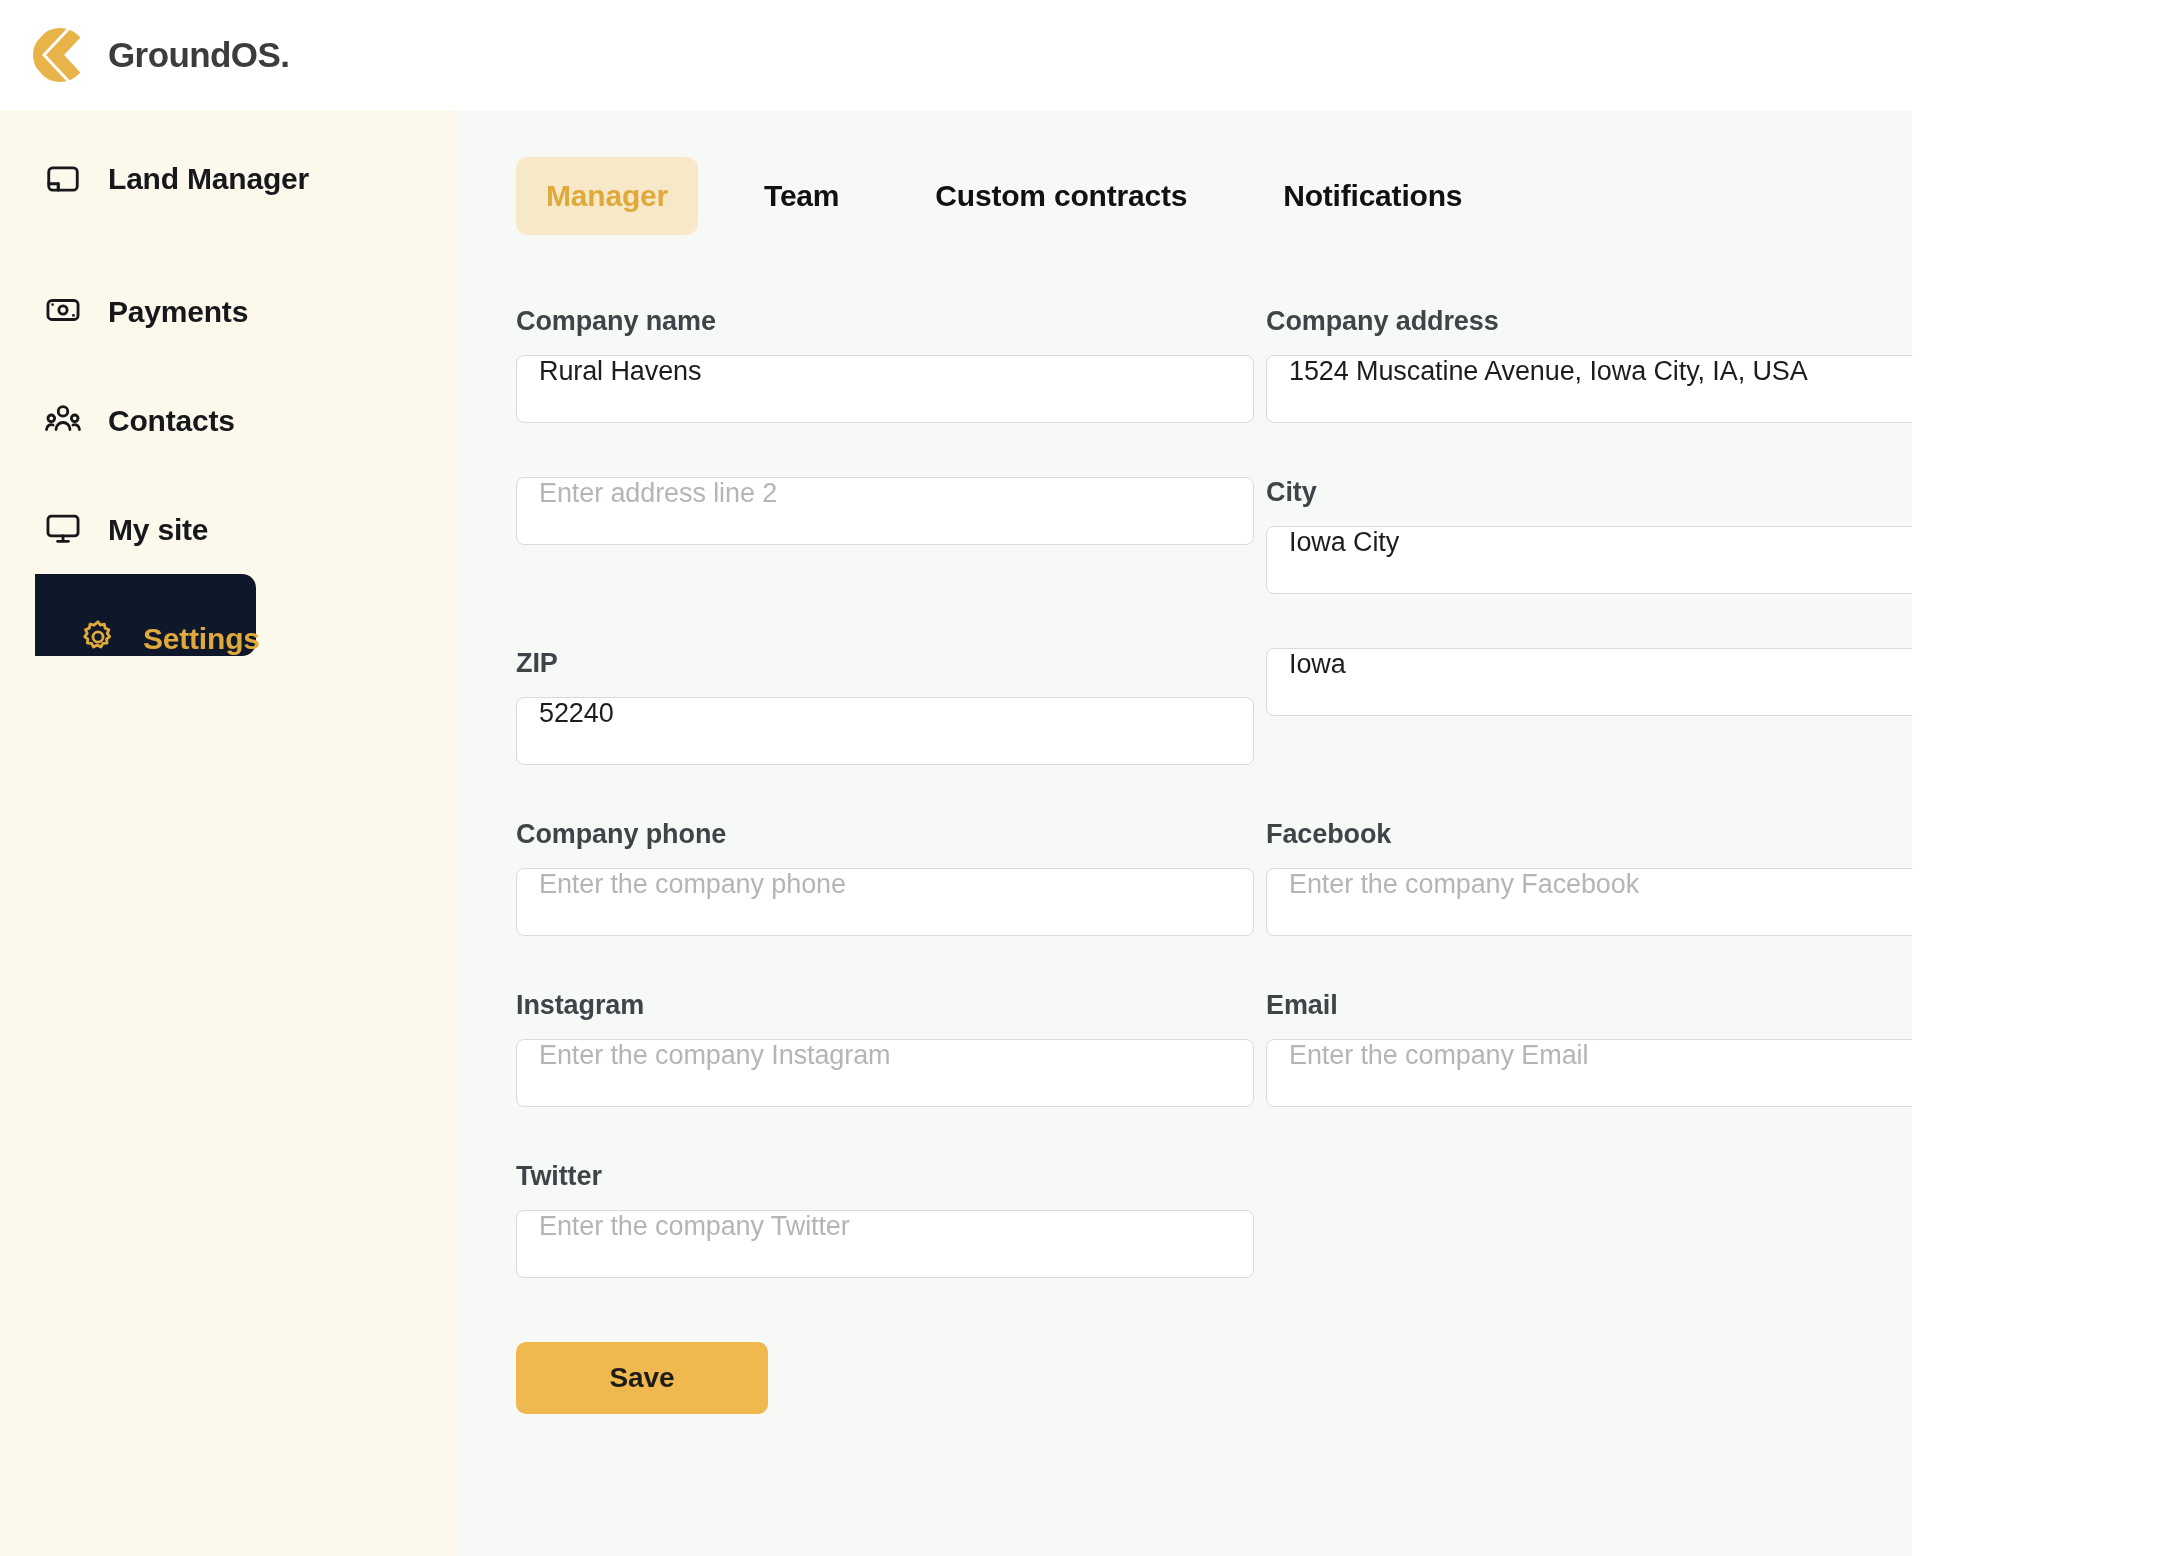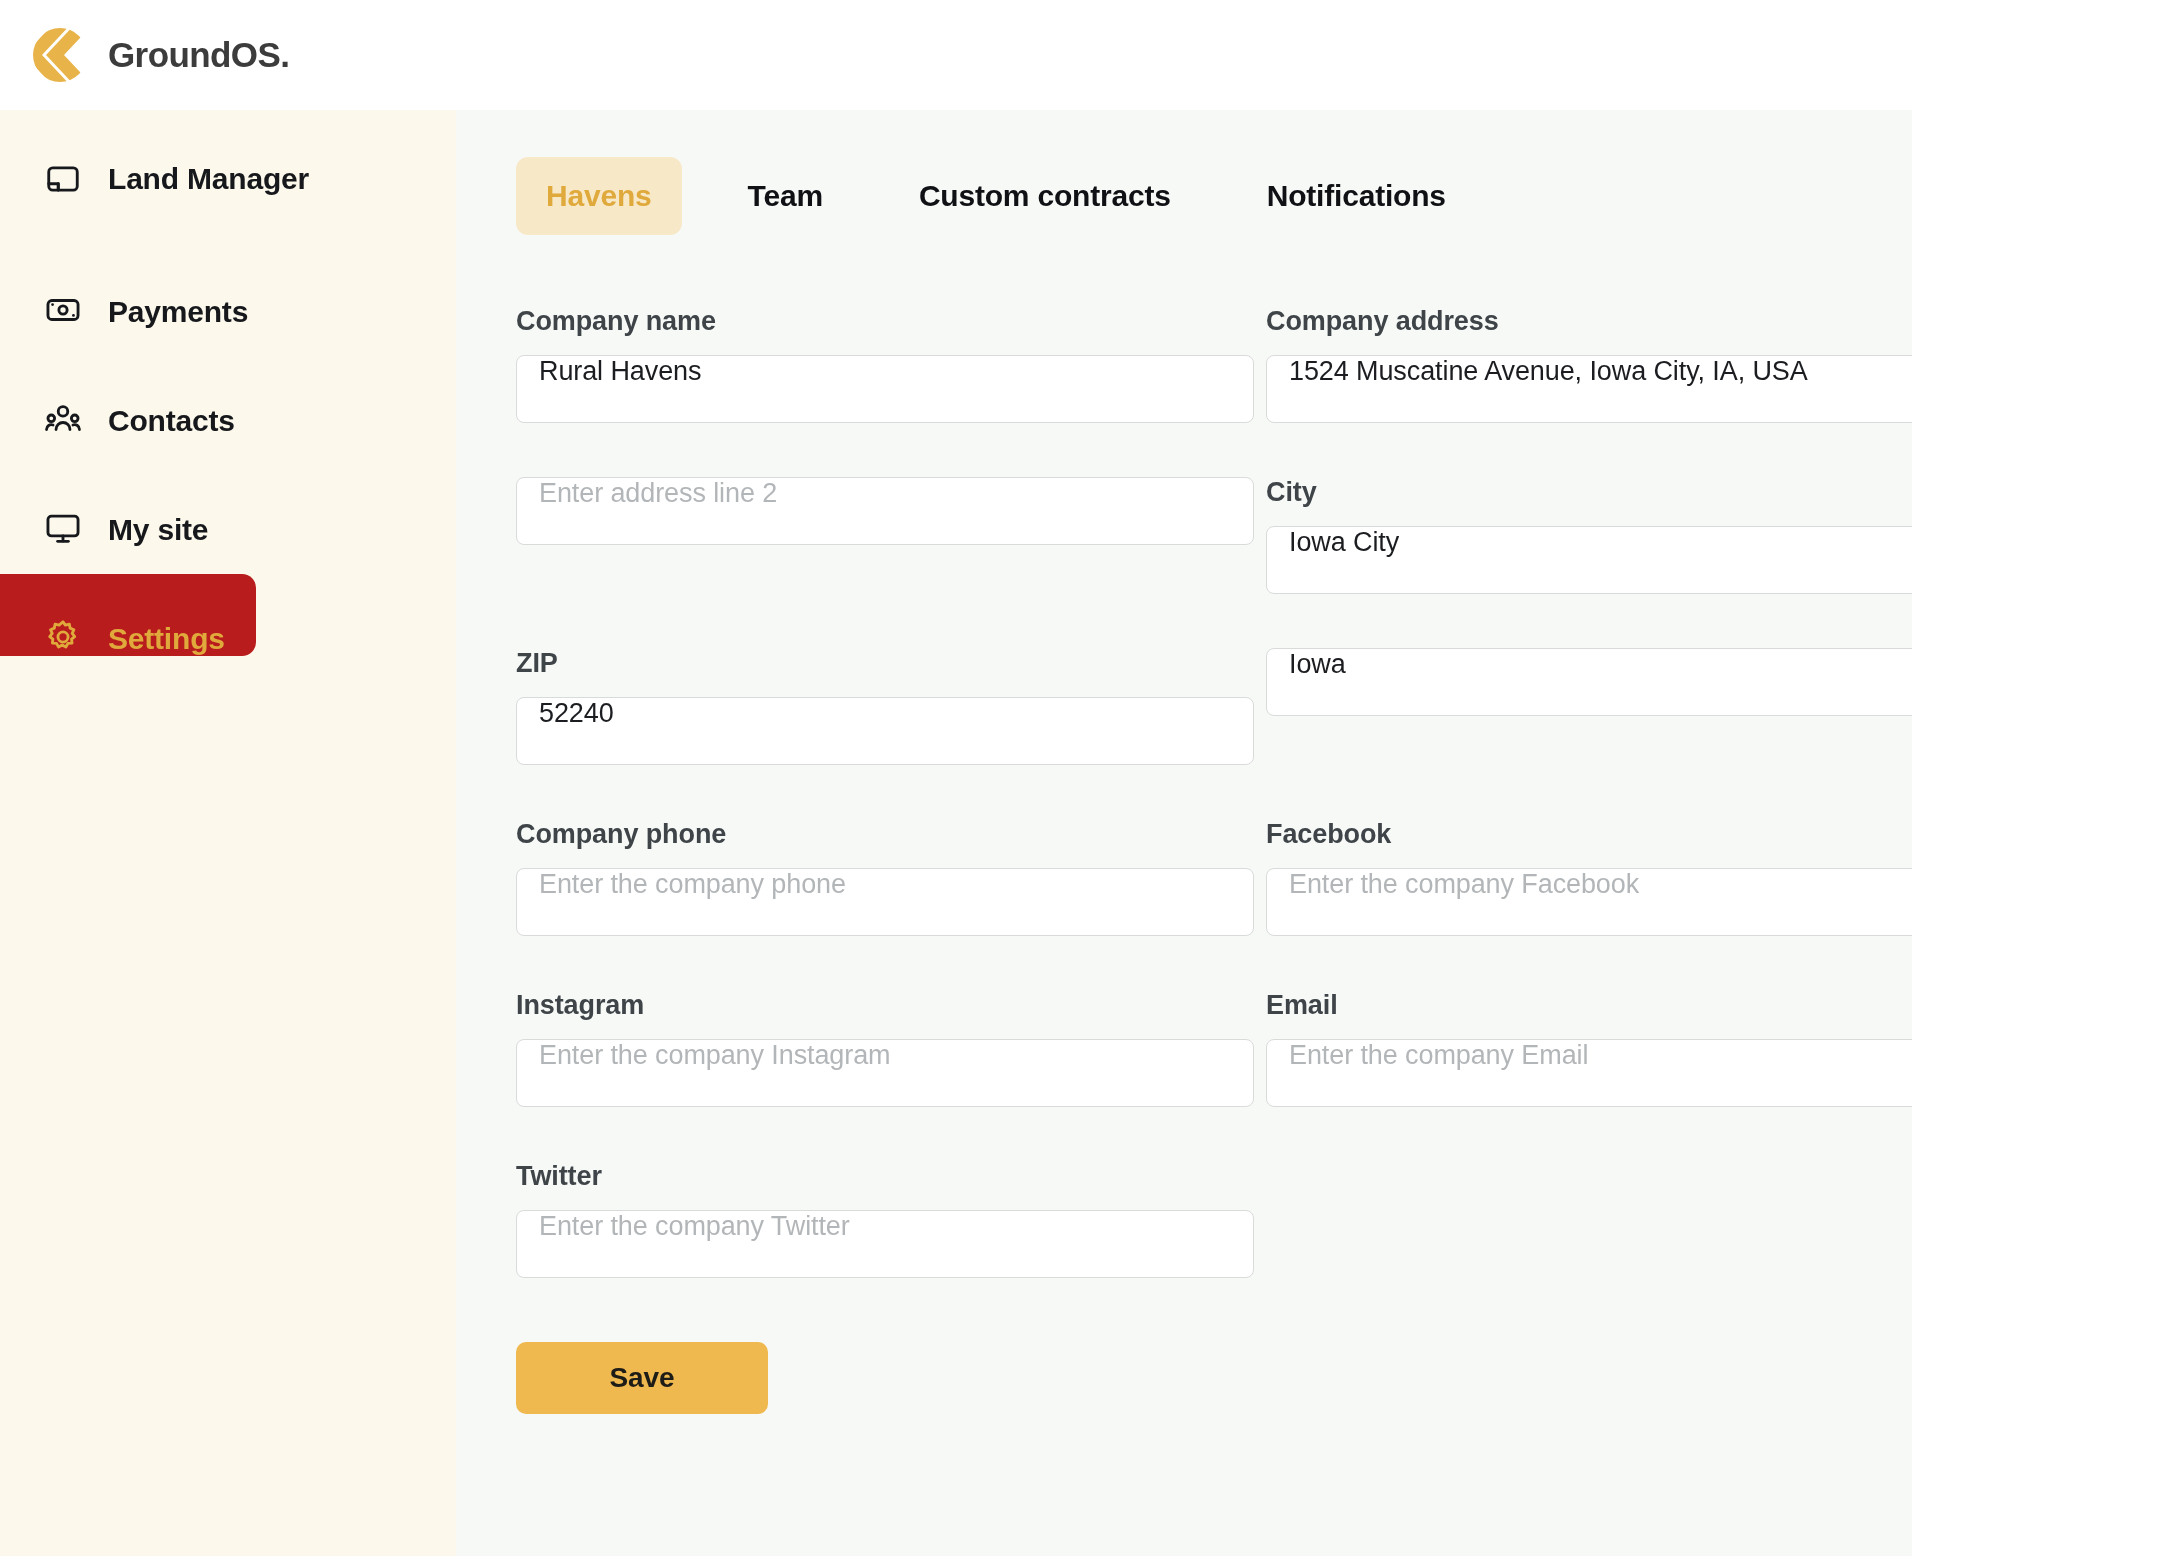--- a/index.html
+++ b/index.html
@@ -66,22 +66,23 @@
   }
   .nav-item + .nav-item { margin-top: 27px; align-items: flex-end; }
   .nav-item .nav-label {
     font-size: 30px;
     font-weight: 700;
     letter-spacing: -0.2px;
     white-space: nowrap;
   }
   .nav-item .nav-icon { width: 38px; height: 38px; flex: none; display:block; }
   .nav-item.active {
-    background: #b91c1c;
+    background: #0f172a;
     color: #E0A93B;
+    margin-left: 35px;
   }
   .nav-item.active .nav-label { color: #E0A93B; }
 
   
   .main {
     flex: 1;
     height: 100%;
     background: #F7F9F7;
     padding: 48px 0 0 60px;
     overflow: hidden;
@@ -254,21 +255,21 @@
         </svg>
       </span>
       <span class="nav-label">Settings</span>
     </div>
 
   </nav>
 
   <main class="main">
 
     <div class="tabs">
-      <div class="tab active">Havens</div>
+      <div class="tab active">Manager</div>
       <div class="tab">Team</div>
       <div class="tab">Custom contracts</div>
       <div class="tab">Notifications</div>
     </div>
 
     <form class="form-grid">
 
       <div class="field">
         <label class="field-label">Company name</label>
         <div class="field-control">

